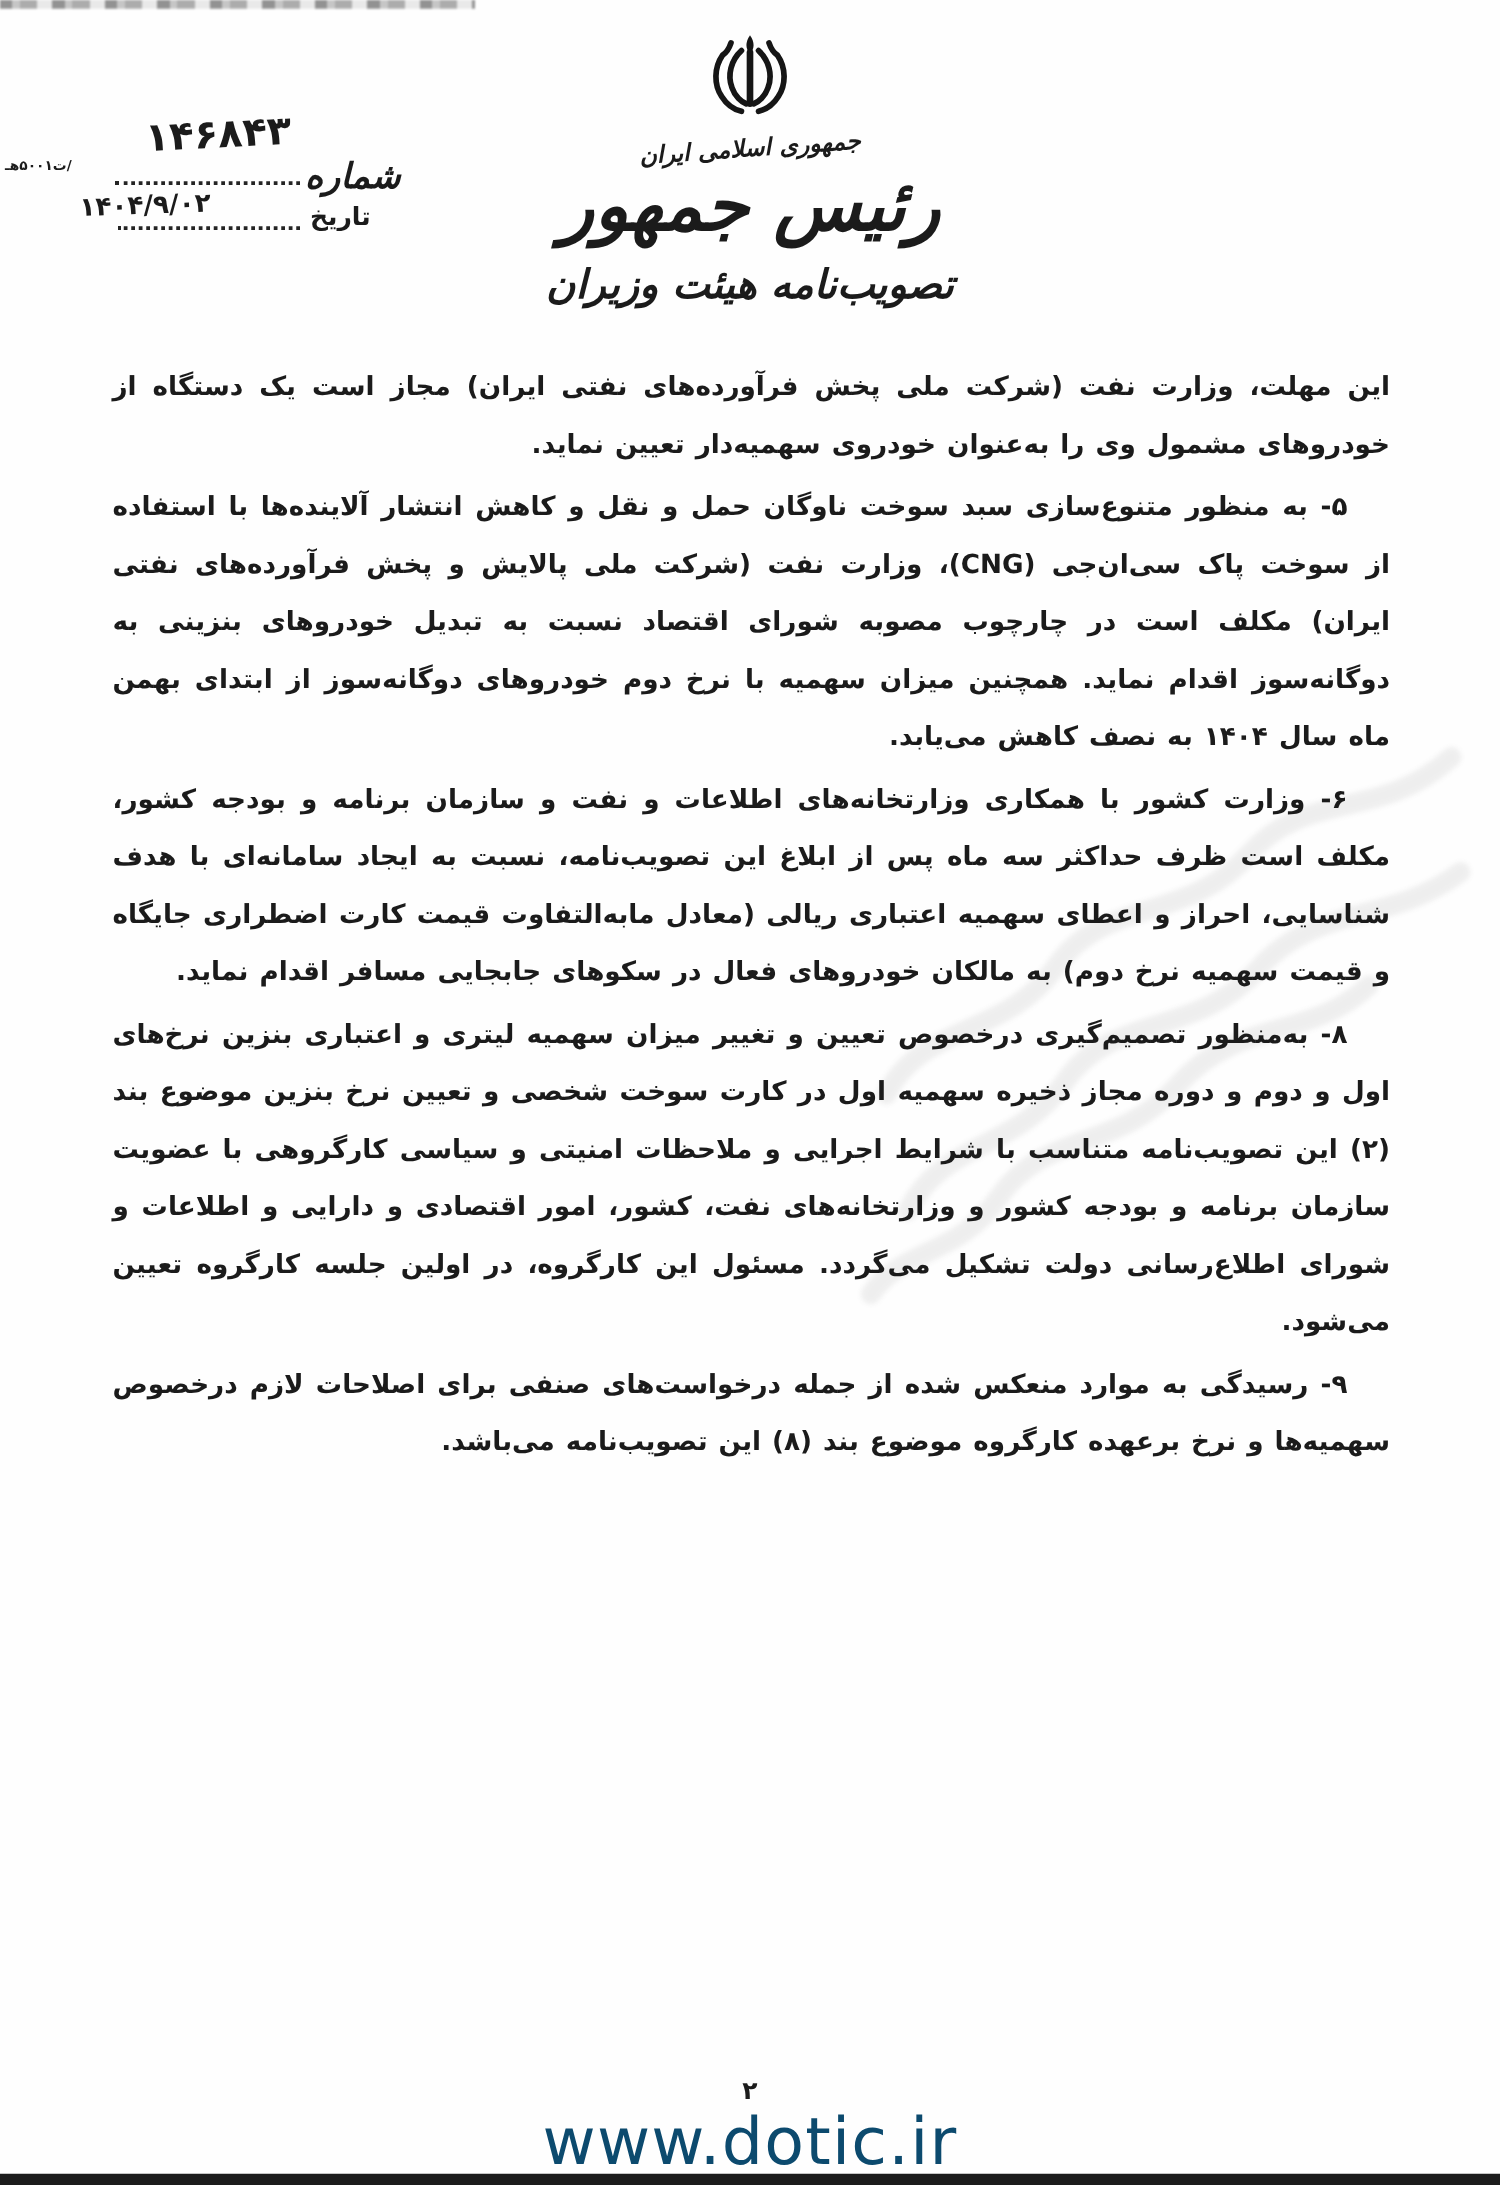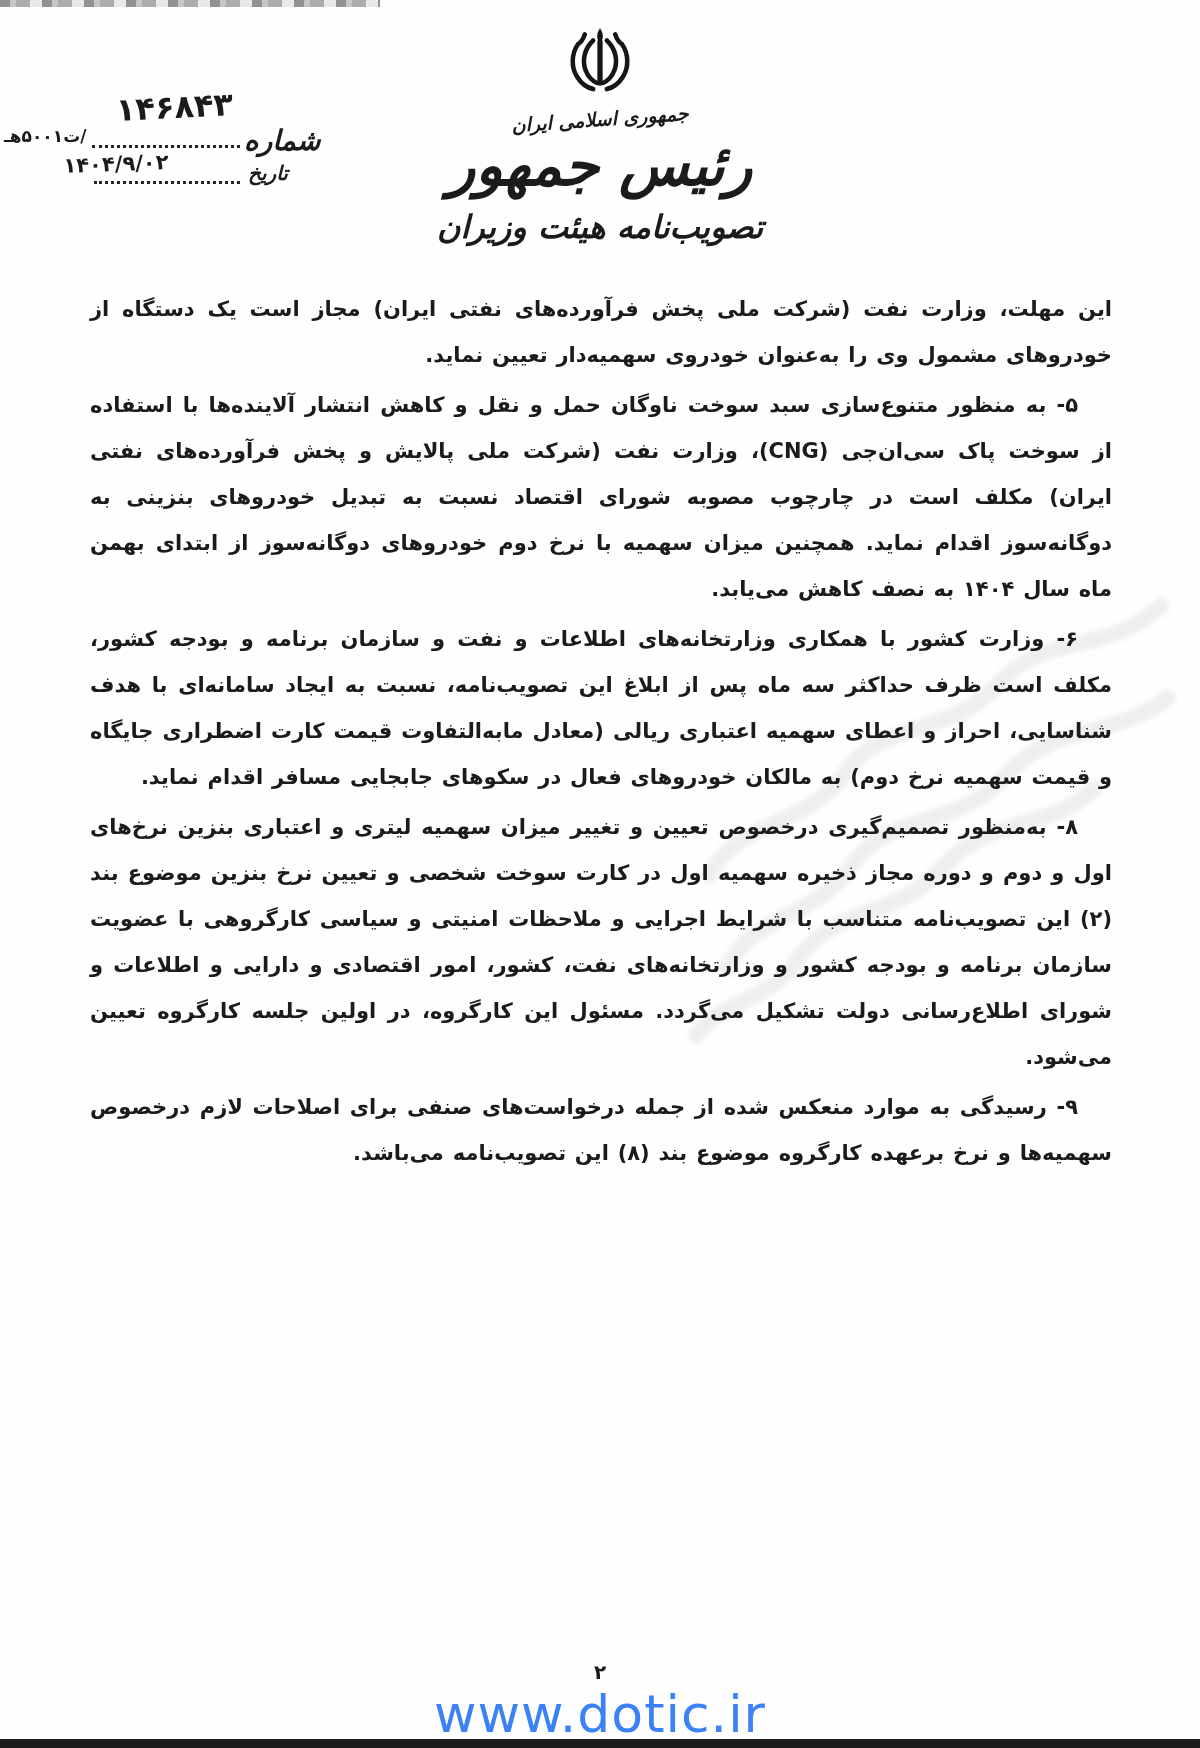--- a/index.html
+++ b/index.html
@@ -21,22 +21,22 @@
   .emblem{ display:block; margin:0 auto; }
   .country{ font-size:19px; font-weight:bold; font-style:italic; transform:rotate(-4deg); margin-top:2px; letter-spacing:1px; }
   .office{ font-size:57px; font-weight:bold; font-style:italic; margin-top:2px; letter-spacing:2px; }
   .doctype{ font-size:32px; font-weight:bold; font-style:italic; margin-top:10px; }
   
   .stamp{ position:absolute; top:0; left:0; width:330px; height:210px; }
   .hand-number{ position:absolute; top:88px; left:92px; width:165px; text-align:center;
     font-size:32px; font-weight:bold; transform:rotate(-3deg); letter-spacing:3px; }
   .num-label{ position:absolute; top:124px; left:244px; font-size:28px; font-weight:bold; font-style:italic; }
   .num-dots{ position:absolute; top:124px; left:92px; width:148px; height:24px; border-bottom:3px dotted #242424; }
-  .num-suffix{ position:absolute; top:126px; left:4px; font-size:17px; font-weight:bold; direction:rtl; }
-  .date-label{ position:absolute; top:161px; left:248px; font-size:20px; font-weight:bold; font-style:italic; }
+  .num-suffix{ position:absolute; top:126px; left:4px; font-size:11px; font-weight:bold; direction:rtl; }
+  .date-label{ position:absolute; top:161px; left:248px; font-size:20px; font-weight:bold; }
   .hand-date{ position:absolute; top:152px; left:26px; width:180px; text-align:center;
     font-size:21px; font-weight:bold; transform:rotate(-2deg); letter-spacing:2px; }
   .date-dots{ position:absolute; top:160px; left:94px; width:146px; height:24px; border-bottom:3px dotted #242424; }
   
   .body-text{
     position:absolute; top:286px; right:88px; width:1022px;
     direction:rtl; text-align:justify; text-align-last:right;
     font-size:21px; font-weight:bold; line-height:46px; word-spacing:1.5px;
   }
   .body-text p{ margin:0 0 4px; }
@@ -93,14 +93,14 @@
 
 <div class="body-text">
   <p>این مهلت، وزارت نفت (شرکت ملی پخش فرآورده‌های نفتی ایران) مجاز است یک دستگاه از خودروهای مشمول وی را به‌عنوان خودروی سهمیه‌دار تعیین نماید.</p>
   <p class="indent">۵- به منظور متنوع‌سازی سبد سوخت ناوگان حمل و نقل و کاهش انتشار آلاینده‌ها با استفاده از سوخت پاک سی‌ان‌جی (CNG)، وزارت نفت (شرکت ملی پالایش و پخش فرآورده‌های نفتی ایران) مکلف است در چارچوب مصوبه شورای اقتصاد نسبت به تبدیل خودروهای بنزینی به دوگانه‌سوز اقدام نماید. همچنین میزان سهمیه با نرخ دوم خودروهای دوگانه‌سوز از ابتدای بهمن ماه سال ۱۴۰۴ به نصف کاهش می‌یابد.</p>
   <p class="indent">۶- وزارت کشور با همکاری وزارتخانه‌های اطلاعات و نفت و سازمان برنامه و بودجه کشور، مکلف است ظرف حداکثر سه ماه پس از ابلاغ این تصویب‌نامه، نسبت به ایجاد سامانه‌ای با هدف شناسایی، احراز و اعطای سهمیه اعتباری ریالی (معادل مابه‌التفاوت قیمت کارت اضطراری جایگاه و قیمت سهمیه نرخ دوم) به مالکان خودروهای فعال در سکوهای جابجایی مسافر اقدام نماید.</p>
   <p class="indent">۸- به‌منظور تصمیم‌گیری درخصوص تعیین و تغییر میزان سهمیه لیتری و اعتباری بنزین نرخ‌های اول و دوم و دوره مجاز ذخیره سهمیه اول در کارت سوخت شخصی و تعیین نرخ بنزین موضوع بند (۲) این تصویب‌نامه متناسب با شرایط اجرایی و ملاحظات امنیتی و سیاسی کارگروهی با عضویت سازمان برنامه و بودجه کشور و وزارتخانه‌های نفت، کشور، امور اقتصادی و دارایی و اطلاعات و شورای اطلاع‌رسانی دولت تشکیل می‌گردد. مسئول این کارگروه، در اولین جلسه کارگروه تعیین می‌شود.</p>
   <p class="indent">۹- رسیدگی به موارد منعکس شده از جمله درخواست‌های صنفی برای اصلاحات لازم درخصوص سهمیه‌ها و نرخ برعهده کارگروه موضوع بند (۸) این تصویب‌نامه می‌باشد.</p>
 </div>
 
 <div class="page-number">۲</div>
-<div class="site-watermark" style="color: #3b82f6;">www.dotic.ir</div>
+<div class="site-watermark" style="color: #0c4a6e;">www.dotic.ir</div>
 <div class="bottom-bar"></div>
 
 </body></html>

